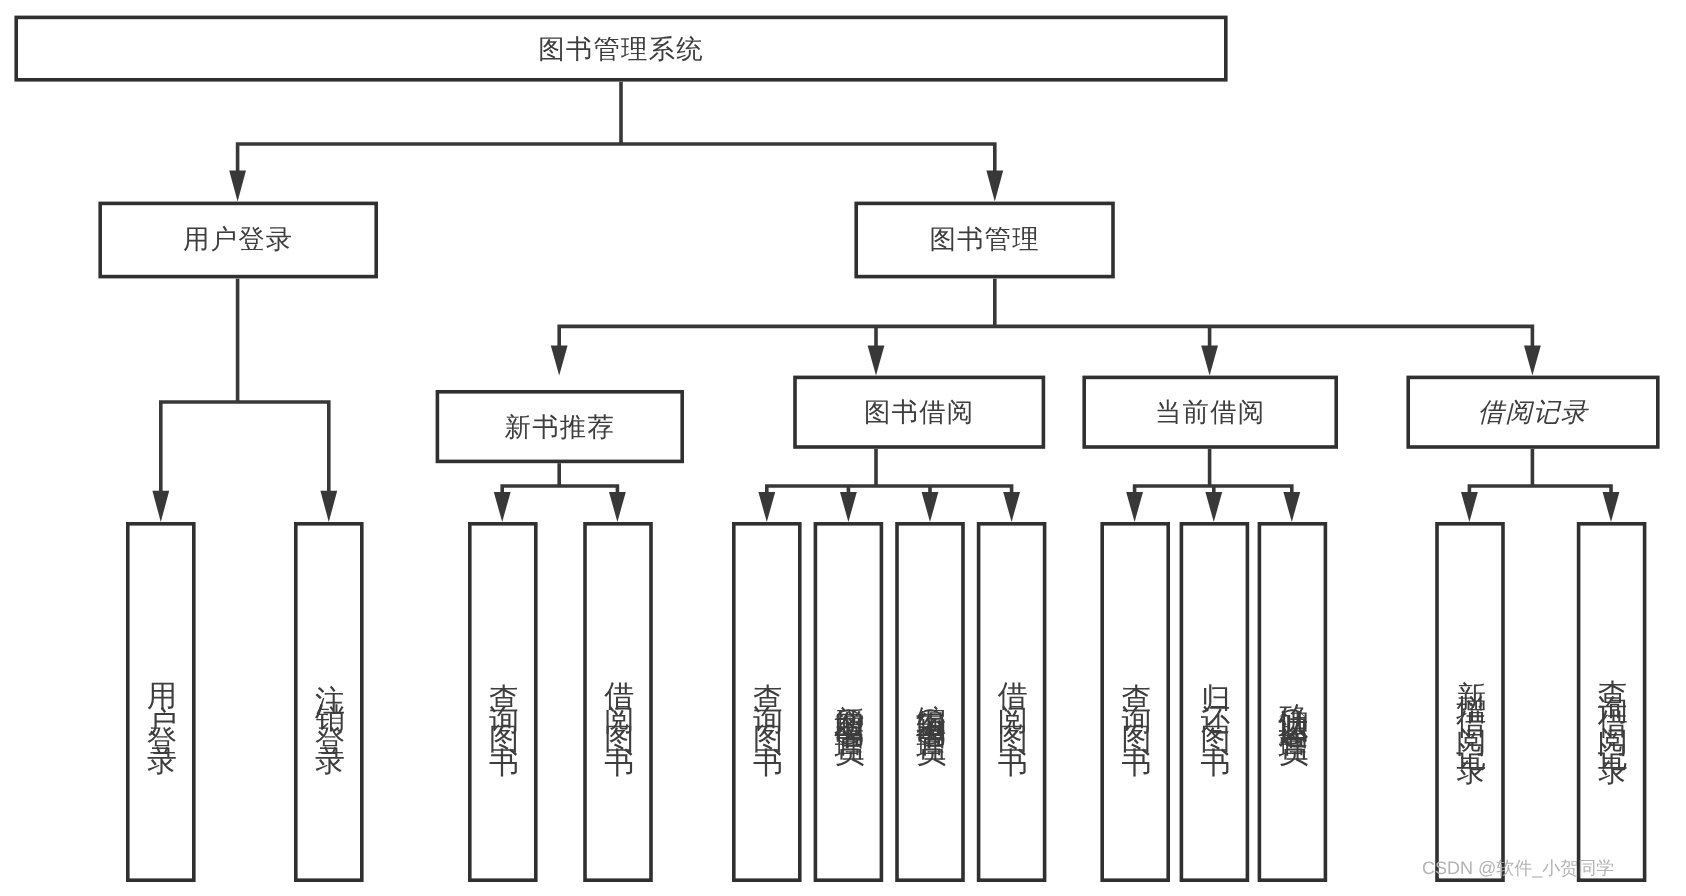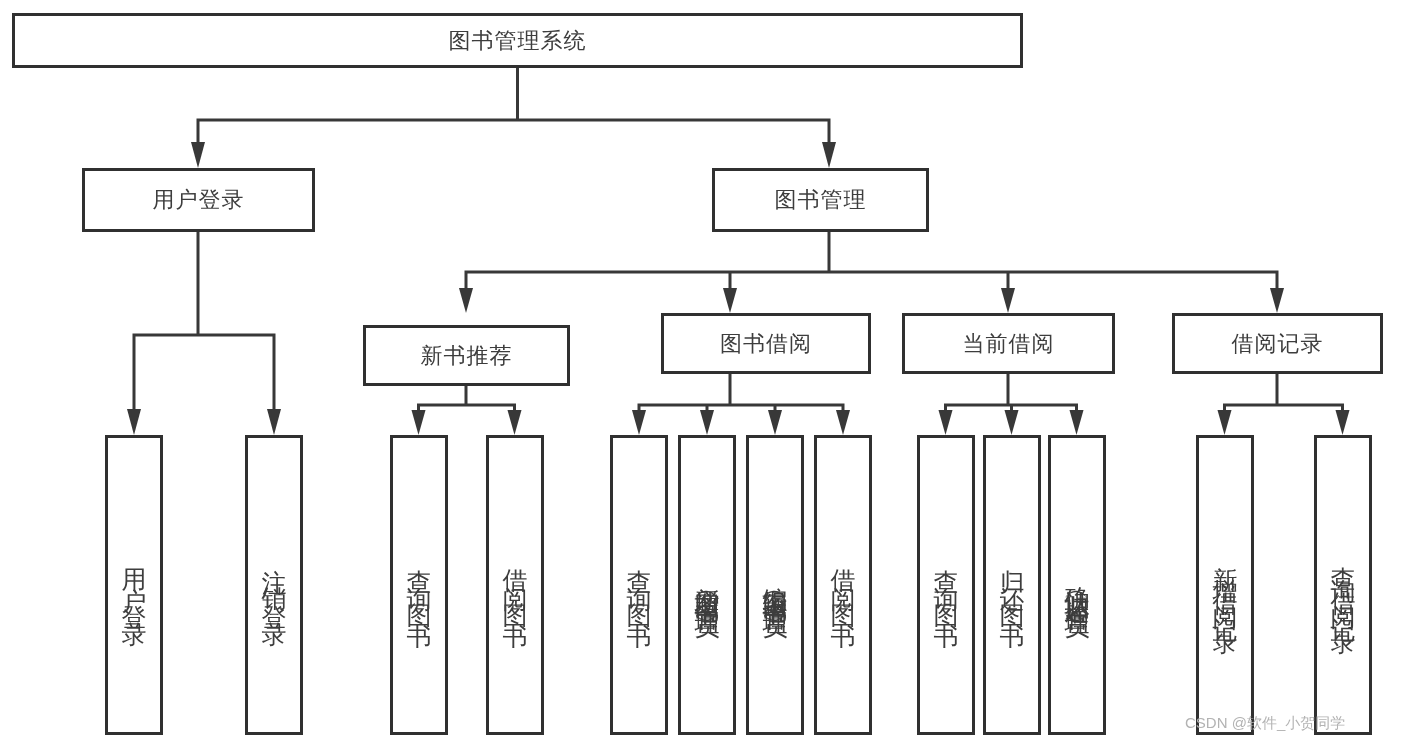--- a/index.html
+++ b/index.html
@@ -45,21 +45,21 @@
     color: var(--text);
     white-space: nowrap;
     text-align: center;
   }
   .root   { left: 12px;   top: 13px;  width: 1011px; height: 55px; }
   .n-login   { left: 82px;   top: 168px; width: 233px; height: 64px; }
   .n-mgmt    { left: 712px;  top: 168px; width: 217px; height: 64px; }
   .n-newbook { left: 363px;  top: 313px; width: 207px; height: 61px; margin-top: 12px; }
   .n-borrow  { left: 613px;  top: 313px; width: 210px; height: 61px; margin-left: 48px; }
   .n-current { left: 902px;  top: 313px; width: 213px; height: 61px; }
-  .n-record  { left: 1172px; top: 313px; width: 211px; height: 61px; }
+  .n-record  { left: 1172px; top: 313px; width: 211px; height: 61px; font-style: italic; }
 
   .leaf {
     position: absolute;
     top: 435px;
     width: 58px;
     height: 300px;
     background: var(--box_fill);
     border: 3px solid var(--border);
     display: flex;
     align-items: center;

